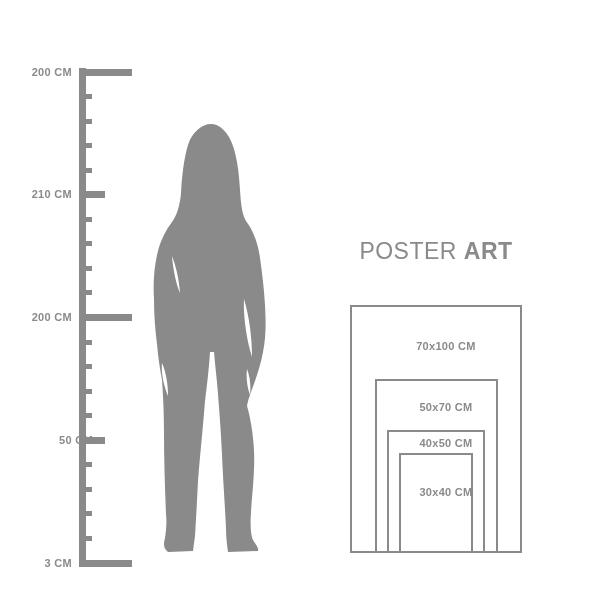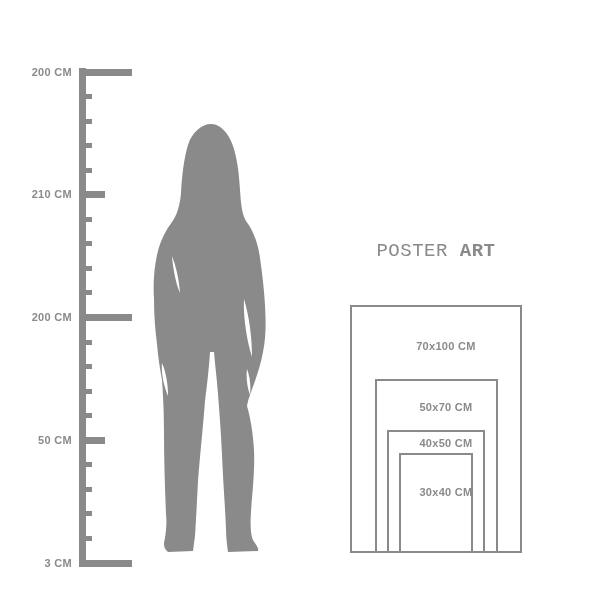--- a/index.html
+++ b/index.html
@@ -20,22 +20,22 @@
   .ruler-label {
     position:absolute; left:0; width:72px; text-align:right;
     font-size:11px; font-weight:bold; color:#8a8a8a; line-height:13px;
     letter-spacing:0.3px; white-space:nowrap;
   }
   
   #silhouette { position:absolute; left:150px; top:118px; }
   
   #poster-title {
     position:absolute; left:350px; top:240px; width:172px;
-    text-align:center; font-size:19px; color:#8a8a8a;
-    letter-spacing:0.5px; line-height:22px; white-space:nowrap;font-family:Liberation Mono, monospace;
+    text-align:center; font-size:23px; color:#8a8a8a;
+    letter-spacing:0.5px; line-height:22px; white-space:nowrap;
   }
   #poster-title .t-regular { font-weight:normal; }
   #poster-title .t-bold { font-weight:bold; }
   .poster-rect {
     position:absolute; border:2px solid #8a8a8a; box-sizing:border-box;
     background:transparent;
   }
   .poster-size-label {
     position:absolute; left:350px; width:192px; text-align:center;
     font-size:11px; font-weight:bold; color:#8a8a8a; line-height:13px;
@@ -69,21 +69,21 @@
         <div class="ruler-tick" style="left: 79px; top: 446.3px; width: 13px; height: 5px;"></div>
         <div class="ruler-tick" style="left: 79px; top: 470.85px; width: 13px; height: 5px;"></div>
         <div class="ruler-tick" style="left: 79px; top: 495.4px; width: 13px; height: 5px;"></div>
         <div class="ruler-tick" style="left: 79px; top: 519.95px; width: 13px; height: 5px;"></div>
         <div class="ruler-tick" style="left: 79px; top: 543.5px; width: 53px; height: 7px;"></div>
       </div>
     <div id="ruler-labels">
         <div class="ruler-label" style="top: 49.5px;">200 CM</div>
         <div class="ruler-label" style="top: 172.25px;">210 CM</div>
         <div class="ruler-label" style="top: 295px;">200 CM</div>
-        <div class="ruler-label" style="top: 417.75px;">50 CM</div>
+        <div class="ruler-label" style="top: 417.75px; margin-left: 21px;">50 CM</div>
         <div class="ruler-label" style="top: 540.5px;">3 CM</div>
       </div>
   </div>
 
   <svg id="silhouette" width="130" height="440" viewBox="150 118 130 440" xmlns="http://www.w3.org/2000/svg">
     <path fill="#8a8a8a" fill-rule="evenodd" d="
       M 211 124
       C 219 124 228 131 233 146
       C 237 158 239 172 240 190
       C 241 205 242 214 246 221

